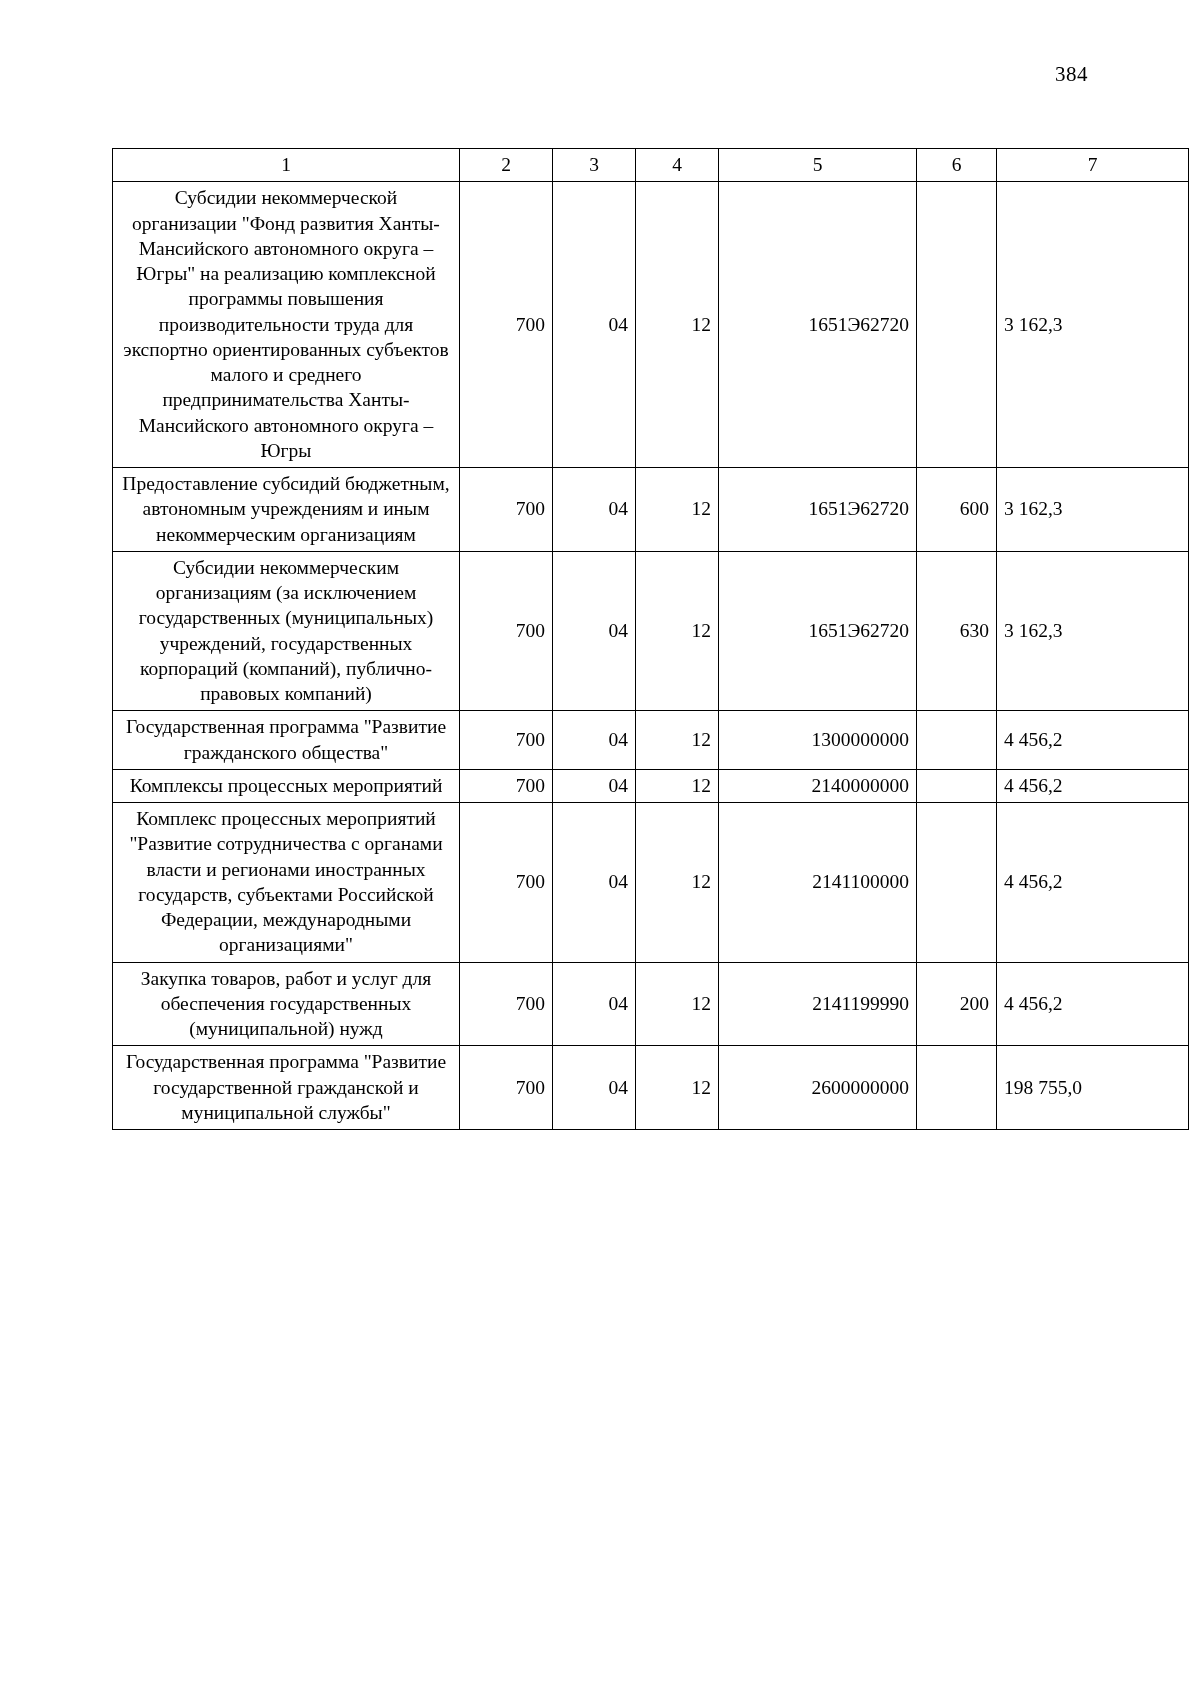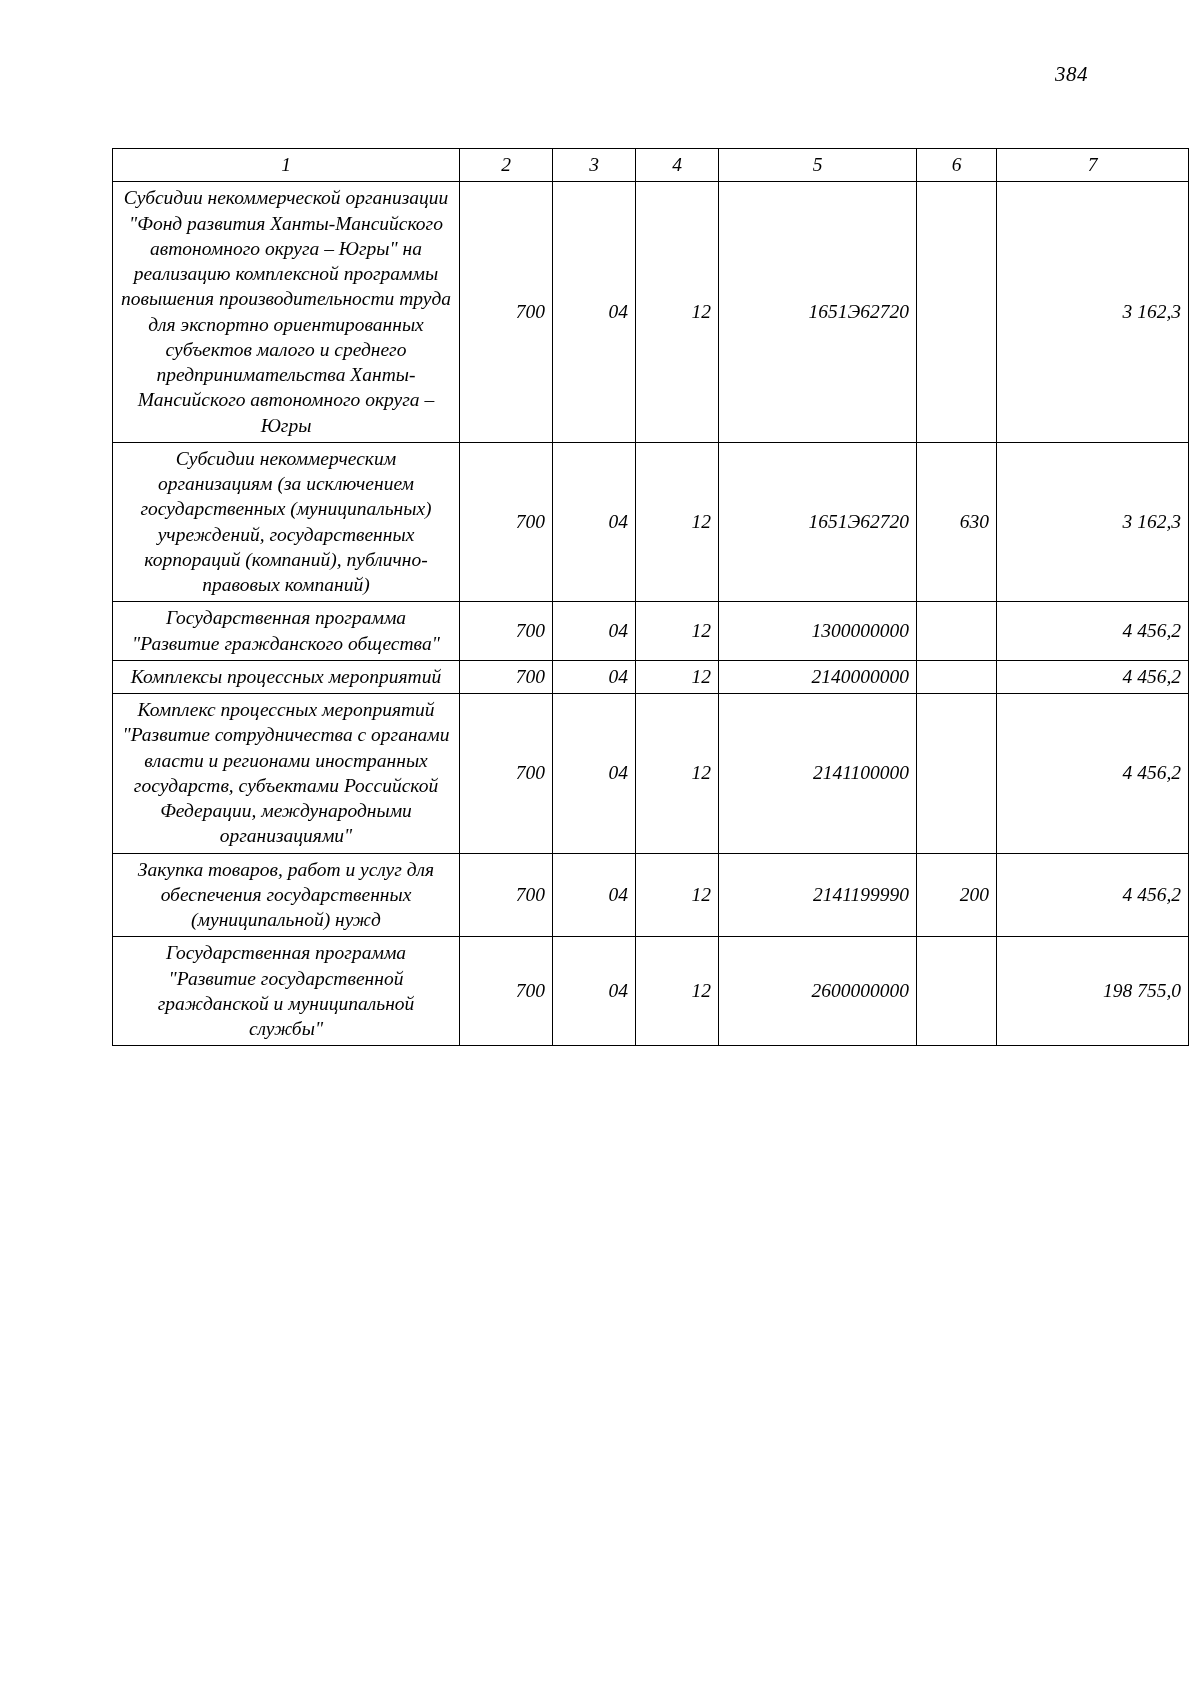--- a/index.html
+++ b/index.html
@@ -13,21 +13,20 @@
     font-family: "Liberation Serif", serif;
     color: #000000;
     position: relative;
   }
   .page {
     position: relative;
     width: 1200px;
     height: 1698px;
     box-sizing: border-box;
     padding: 0;
-    font-style: italic;
   }
   .page-number {
     position: absolute;
     top: 62px;
     right: 112px;
     font-size: 21px;
     font-family: "Liberation Serif", serif;
     letter-spacing: 0.5px;
   }
   .table-wrap {
@@ -64,21 +63,21 @@
     padding-bottom: 2px;
     font-size: 19.5px;
   }
   .name {
     text-align: center;
     vertical-align: top;
     padding-top: 5px;
     line-height: 1.295;
   }
   .ctr { text-align: right; }
-  .amt { text-align: right; padding-right: 11px; }
+  .amt { text-align: left; padding-right: 11px; }
 </style>
 </head>
 <body>
 
 <div class="page">
 
   <div class="page-number">384</div>
 
   <div class="table-wrap">
     <table class="budget">
@@ -105,20 +104,29 @@
         <tr>
           <td class="name">Субсидии некоммерческой организации "Фонд развития Ханты-Мансийского автономного округа – Югры" на реализацию комплексной программы повышения производительности труда для экспортно ориентированных субъектов малого и среднего предпринимательства Ханты-Мансийского автономного округа – Югры</td>
           <td class="ctr">700</td>
           <td class="ctr">04</td>
           <td class="ctr">12</td>
           <td class="ctr">1651Э62720</td>
           <td class="ctr"></td>
           <td class="amt">3 162,3</td>
         </tr>
 
+        <tr>
+          <td class="name">Предоставление субсидий бюджетным, автономным учреждениям и иным некоммерческим организациям</td>
+          <td class="ctr">700</td>
+          <td class="ctr">04</td>
+          <td class="ctr">12</td>
+          <td class="ctr">1651Э62720</td>
+          <td class="ctr">600</td>
+          <td class="amt">3 162,3</td>
+        </tr>
 
         <tr>
           <td class="name">Субсидии некоммерческим организациям (за исключением государственных (муниципальных) учреждений, государственных корпораций (компаний), публично-правовых компаний)</td>
           <td class="ctr">700</td>
           <td class="ctr">04</td>
           <td class="ctr">12</td>
           <td class="ctr">1651Э62720</td>
           <td class="ctr">630</td>
           <td class="amt">3 162,3</td>
         </tr>

